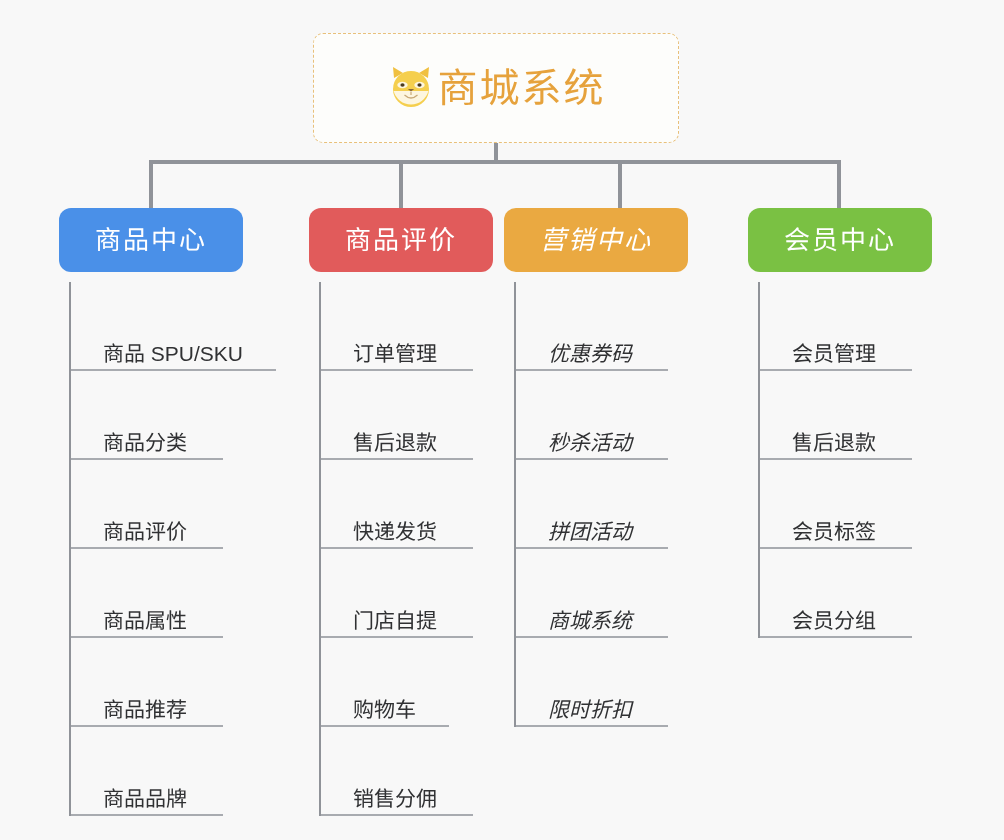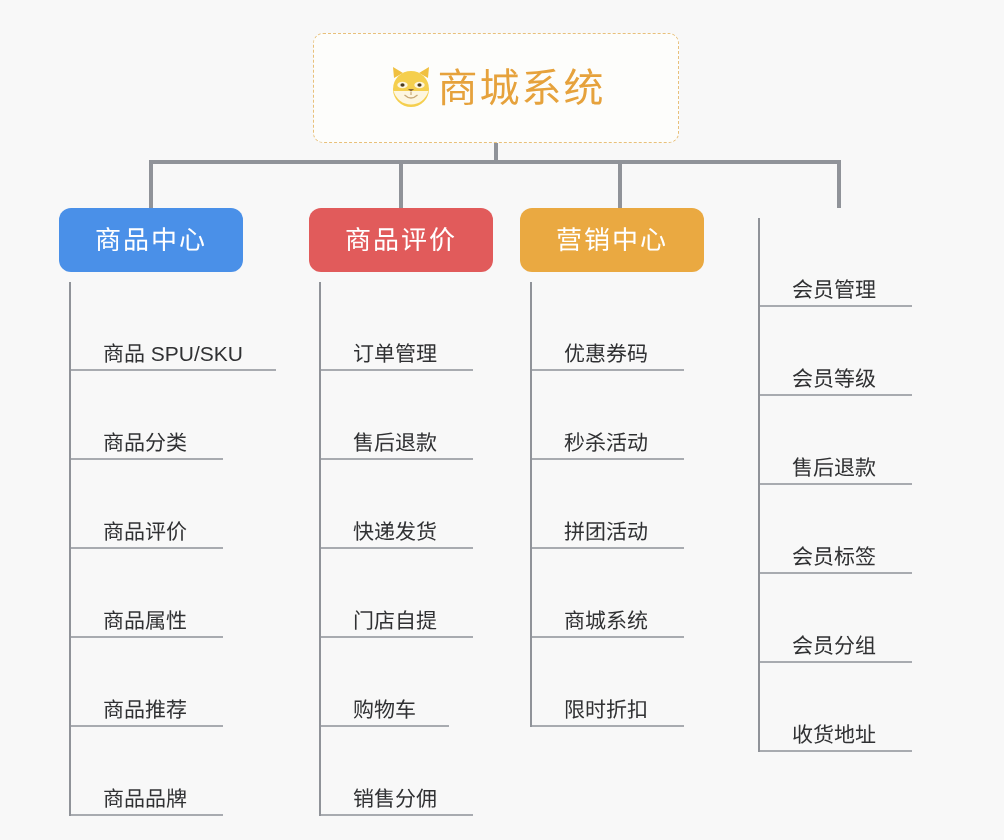--- a/index.html
+++ b/index.html
@@ -66,21 +66,21 @@
   .conn-h { height: 4px; }
 
   
   .column {
     position: absolute;
     top: 208px;
     width: 190px;
   }
   .col-1 { left: 59px; }
   .col-2 { left: 309px; }
-  .col-3 { left: 520px; }
+  .col-3 { left: 504px; font-style: italic; }
   .col-4 { left: 748px; }
 
   .cat-box {
     width: 184px;
     height: 64px;
     border-radius: 12px;
     display: flex;
     align-items: center;
     justify-content: center;
     box-sizing: border-box;
@@ -251,41 +251,36 @@
         <span class="leaf-label">商城系统</span>
       </div>
       <div class="leaf-item">
         <span class="leaf-underline" style="width: 152px;"></span>
         <span class="leaf-label">限时折扣</span>
       </div>
     </div>
   </div>
 
   <div class="column col-4">
+    <div class="cat-box" style="background: rgb(122, 193, 67);">
+      <span class="cat-label">会员中心</span>
+    </div>
     <div class="leaf-list">
       <div class="leaf-item">
         <span class="leaf-underline" style="width: 152px;"></span>
         <span class="leaf-label">会员管理</span>
       </div>
       <div class="leaf-item">
         <span class="leaf-underline" style="width: 152px;"></span>
-        <span class="leaf-label">会员等级</span>
-      </div>
-      <div class="leaf-item">
-        <span class="leaf-underline" style="width: 152px;"></span>
         <span class="leaf-label">售后退款</span>
       </div>
       <div class="leaf-item">
         <span class="leaf-underline" style="width: 152px;"></span>
         <span class="leaf-label">会员标签</span>
       </div>
       <div class="leaf-item">
         <span class="leaf-underline" style="width: 152px;"></span>
         <span class="leaf-label">会员分组</span>
       </div>
-      <div class="leaf-item">
-        <span class="leaf-underline" style="width: 152px;"></span>
-        <span class="leaf-label">收货地址</span>
-      </div>
     </div>
   </div>
 
 </div>
 
 </body></html>

